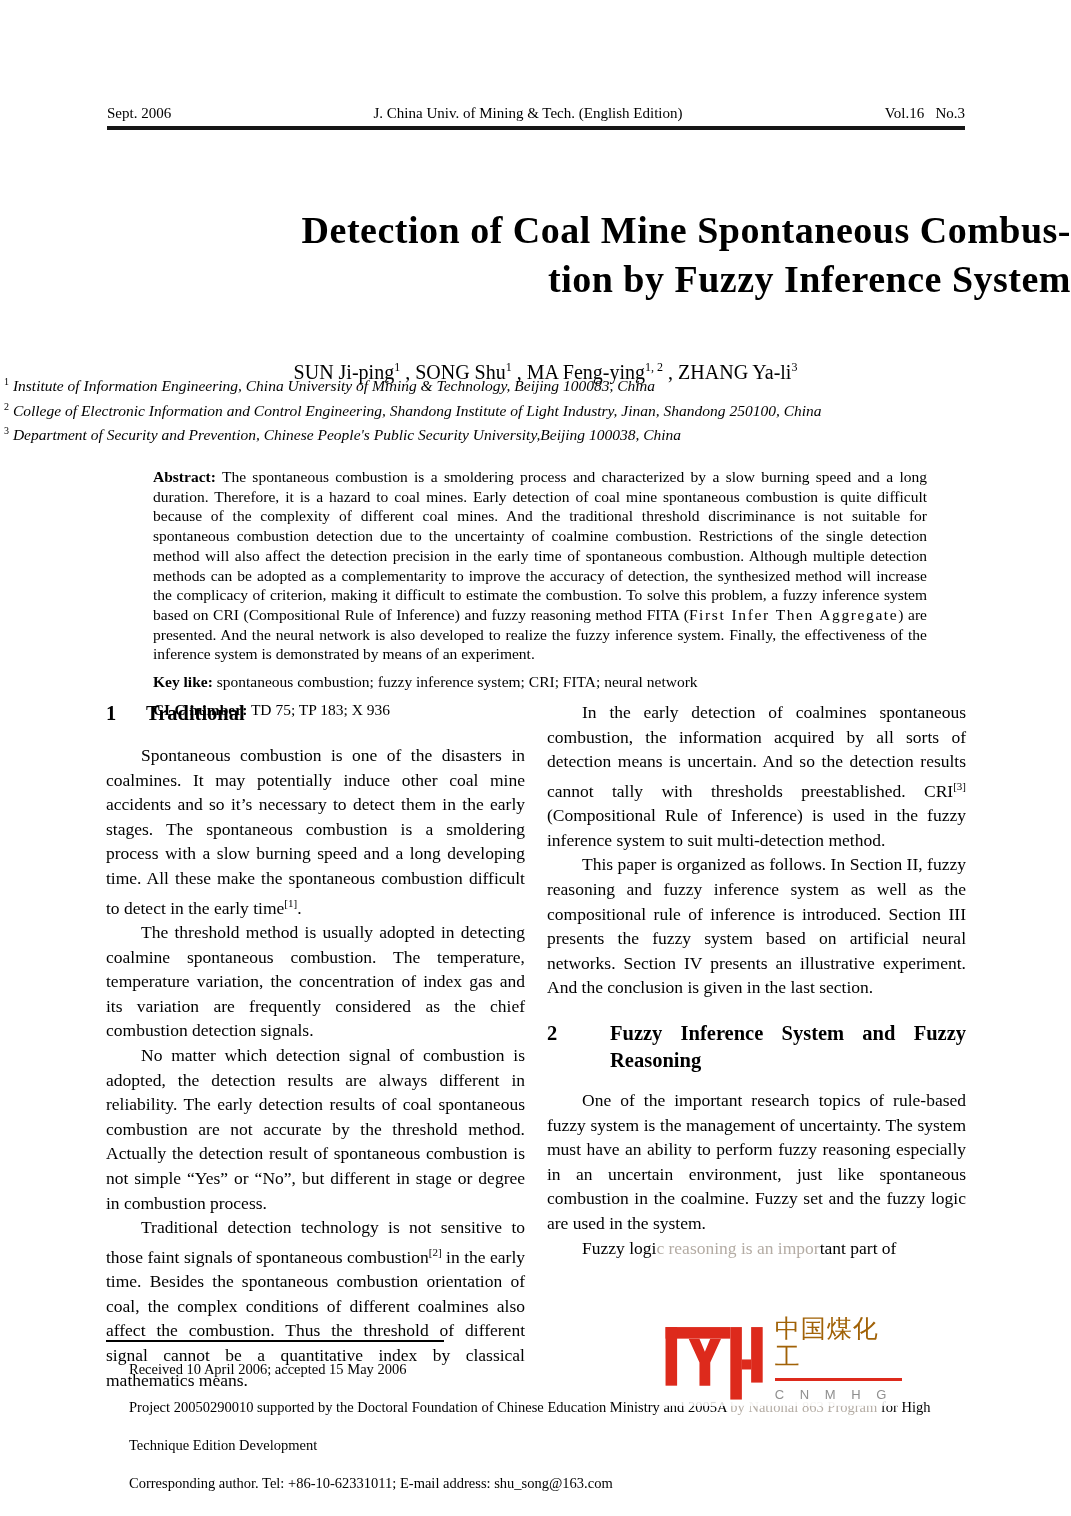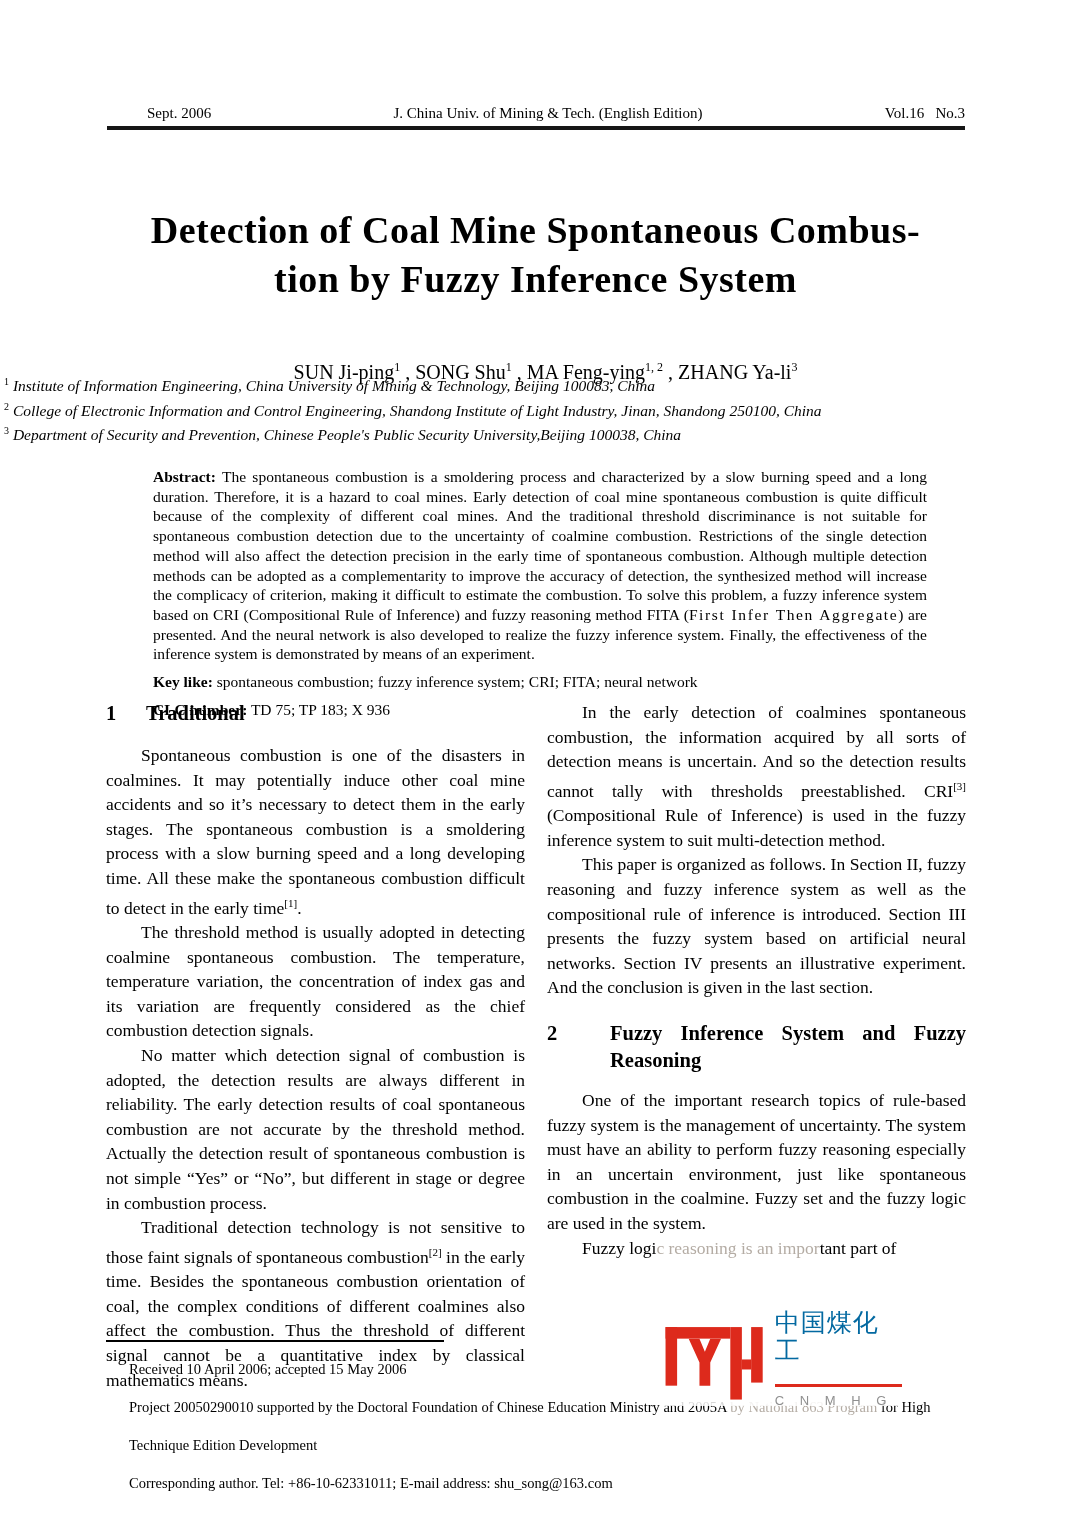--- a/index.html
+++ b/index.html
@@ -2,25 +2,25 @@
 <html><head>
 <meta charset="utf-8">
 <style>
   html,body{margin:0;padding:0;background:#e8e8e8;}
   .page{position:relative;width:1071px;height:1516px;margin:0 auto;background:#ffffff;
         color:#000;font-family:"Liberation Serif",serif;overflow:hidden;}
   .pre{white-space:pre;}
 
   
   .hdr{position:absolute;left:107px;right:106px;top:105px;display:flex;
-       justify-content:space-between;font-size:15px;margin-left:40px;}
+       justify-content:space-between;font-size:15px;}
   .hdr-rule{position:absolute;left:107px;right:106px;top:126px;height:4px;background:#161616;}
 
   
-  .title{position:absolute;left:0;width:100%;top:206px;text-align:center;
+  .title{position:absolute;left:0;width:100%;top:206px;text-align:right;
          font-size:38px;font-weight:700;line-height:49px;letter-spacing:0.5px;}
   .authors{position:absolute;left:0;width:100%;top:337px;text-align:center;font-size:20px;}
   .authors sup{font-size:12px;}
   .affils{position:absolute;left:4px;width:100%;top:372px;text-align:left;
           font-size:15.5px;font-style:italic;line-height:20.5px;}
   .affils sup{font-size:10px;font-style:normal;}
 
   
   .abs{position:absolute;left:145px;width:790px;top:459px;font-size:15.5px;
        line-height:19.7px;text-align:justify;}
@@ -46,21 +46,21 @@
   .footnote{position:absolute;left:106px;top:1340px;width:862px;font-size:14.5px;
             line-height:22px;}
   .fn-rule{width:338px;height:0;border-top:2px solid #000;margin-bottom:7px;}
   .footnote p{margin:16px;padding-left:7px;}
   .ghost{color:#b4aca4;}
 
   
   .wm{position:absolute;left:664px;top:1316px;width:238px;height:90px;
       background:rgba(255,255,255,0.84);display:flex;align-items:center;gap:9px;}
   .wm-txt{display:flex;flex-direction:column;font-family:"Liberation Sans",sans-serif;}
-  .wm-cn{font-size:25px;color:#0369a1;letter-spacing:1px;padding-bottom:20px;
+  .wm-cn{font-size:25px;color:#a16207;letter-spacing:1px;padding-bottom:8px;
          border-bottom:3px solid #dd2a1c;line-height:28px;}
   .wm-en{font-size:13px;color:#8f8f8f;letter-spacing:6px;line-height:26px;margin-top:1px;}
 
   .wanfang{position:absolute;left:105px;top:1521px;font-size:21px;color:#3f3f3f;
            font-family:"DejaVu Sans",sans-serif;letter-spacing:2px;}
 </style>
 </head>
 <body>
 
 <div class="page">

